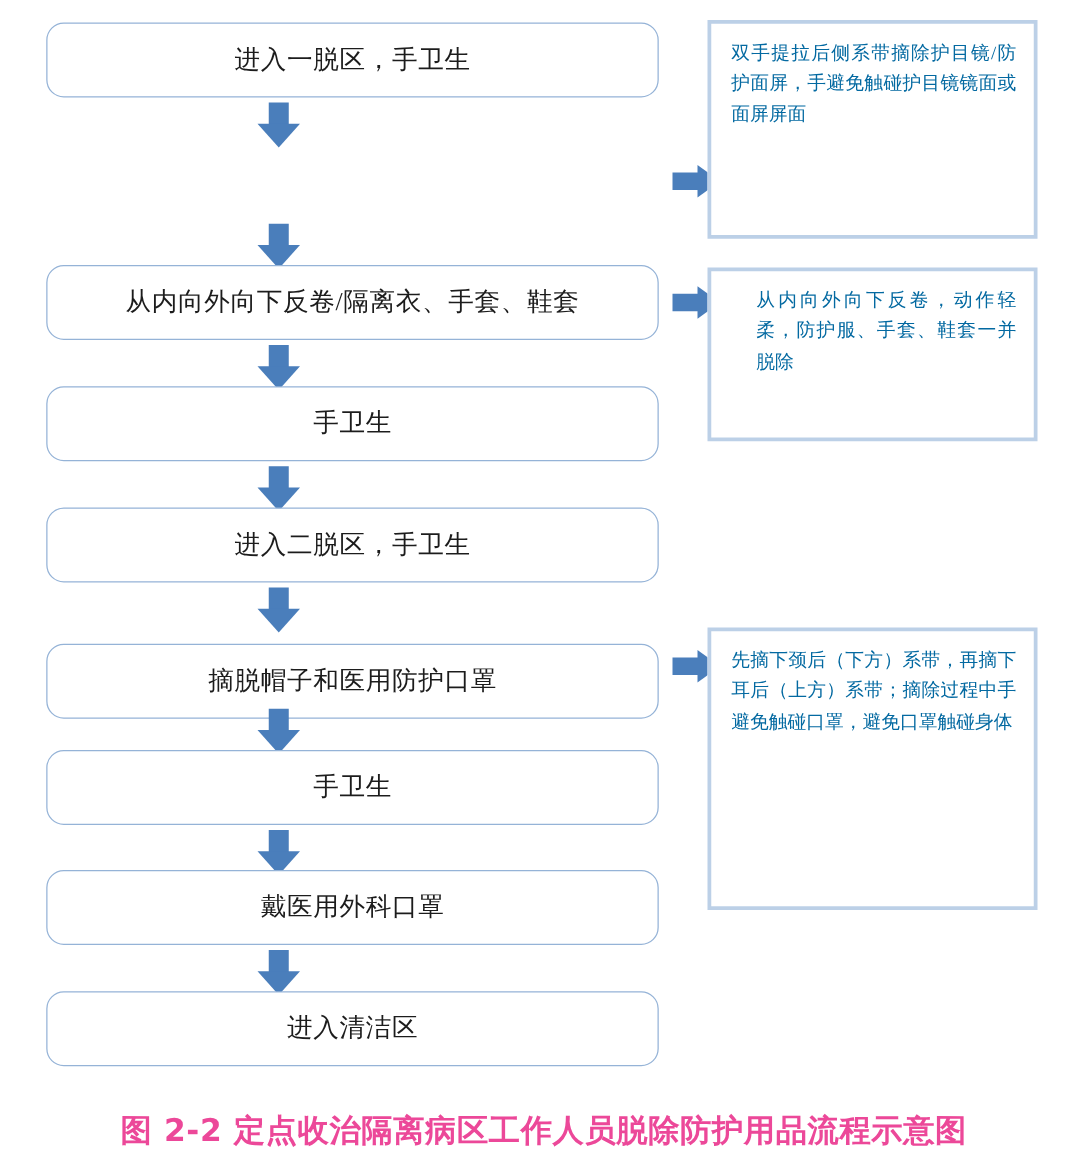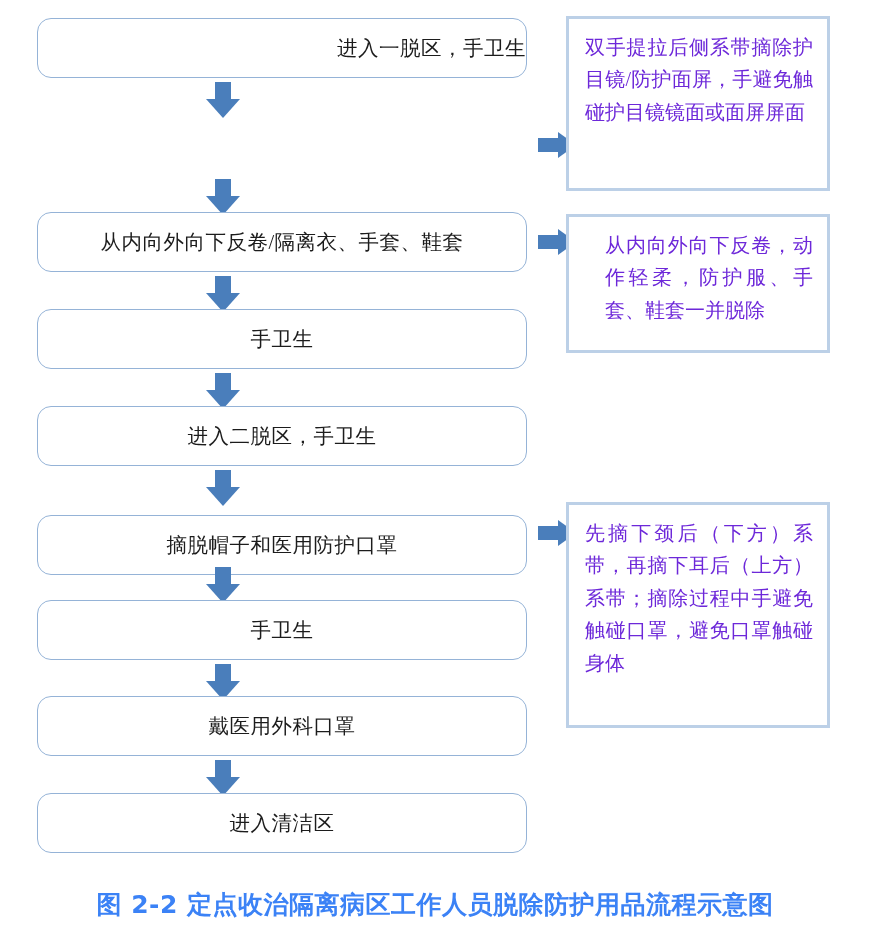--- a/index.html
+++ b/index.html
@@ -99,48 +99,48 @@
   .note-box {
     position: absolute;
     left: 566px;
     width: 264px;
     box-sizing: border-box;
     border: 3.5px solid #bcd0e7;
     background: #ffffff;
     padding: 12px 14px 10px 16px;
   }
   .note-text {
-    font-size: 20px;
+    font-size: 15px;
     line-height: 1.62;
-    color: #6d28d9;
+    color: #0369a1;
     text-align: justify;
     text-justify: inter-ideograph;
     word-break: break-all;
   }
 
   
   .caption {
     position: absolute;
     left: 0;
     top: 888px;
     width: 870px;
     text-align: center;
     font-family: "DejaVu Sans", "Liberation Sans", sans-serif;
     font-weight: bold;
     font-size: 25px;
     letter-spacing: 0.5px;
-    color: #3b82f6;
+    color: #ec4899;
   }
 </style>
 </head>
 <body>
 
 <div id="canvas">
 
-  <div class="flow-box" style="top:18px;height:60px;justify-content:flex-end;">
+  <div class="flow-box" style="top:18px;height:60px;">
     <span class="flow-box-label">进入一脱区，手卫生</span>
   </div>
 
   <div class="arrow-down" style="top:82px;">
     <div class="shaft"></div>
       <div class="head"></div>
   </div>
 
 
   <div class="arrow-down" style="top:179px;">

